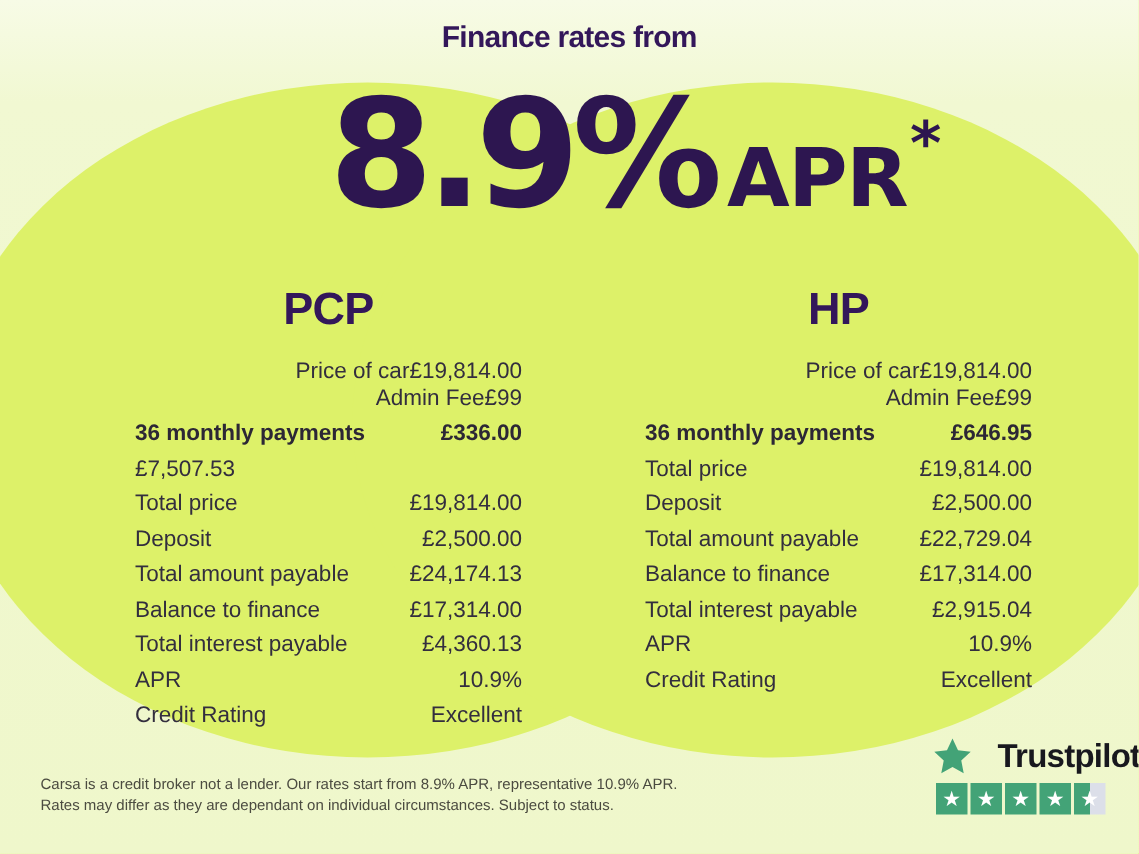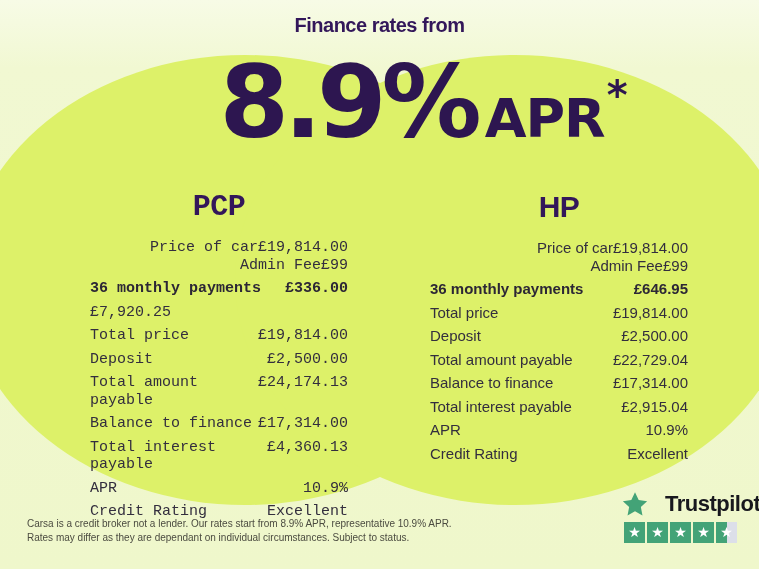--- a/index.html
+++ b/index.html
@@ -30,21 +30,21 @@
   }
   .big-rate .apr{
     font-family:"DejaVu Sans","Liberation Sans",sans-serif;
     font-size:54px;font-weight:700;letter-spacing:-1px;margin-left:8px;
   }
   .big-rate .asterisk{
     font-family:"DejaVu Sans","Liberation Sans",sans-serif;
     font-size:40px;font-weight:700;position:relative;top:-28px;margin-left:2px;
   }
   .fin-col{position:absolute;top:190px;width:258px;color:#332e3e;}
-  .fin-col.pcp{left:90px;font-family:Liberation Mono, monospace;}
+  .fin-col.pcp{left:90px;}
   .fin-col.hp{left:430px;}
   .fin-col h2{
     margin:0 0 15px 0;text-align:center;
     font-size:30px;font-weight:700;color:#33175a;letter-spacing:-0.5px;
   }
   .row{
     display:flex;justify-content:space-between;align-items:baseline;
     font-size:15px;line-height:17.5px;margin-top:6px;
   }
   .row:nth-child(1),.row:nth-child(2){margin-top:0;justify-content:flex-end;}
@@ -95,21 +95,21 @@
         </div>
         <div class="row">
           <span class="label">Admin Fee</span>
           <span class="value">£99</span>
         </div>
         <div class="row bold">
           <span class="label">36 monthly payments</span>
           <span class="value">£336.00</span>
         </div>
         <div class="row">
-          <span class="value">£7,920.25</span>
+          <span class="value">£7,507.53</span>
         </div>
         <div class="row">
           <span class="label">Total price</span>
           <span class="value">£19,814.00</span>
         </div>
         <div class="row">
           <span class="label">Deposit</span>
           <span class="value">£2,500.00</span>
         </div>
         <div class="row">

